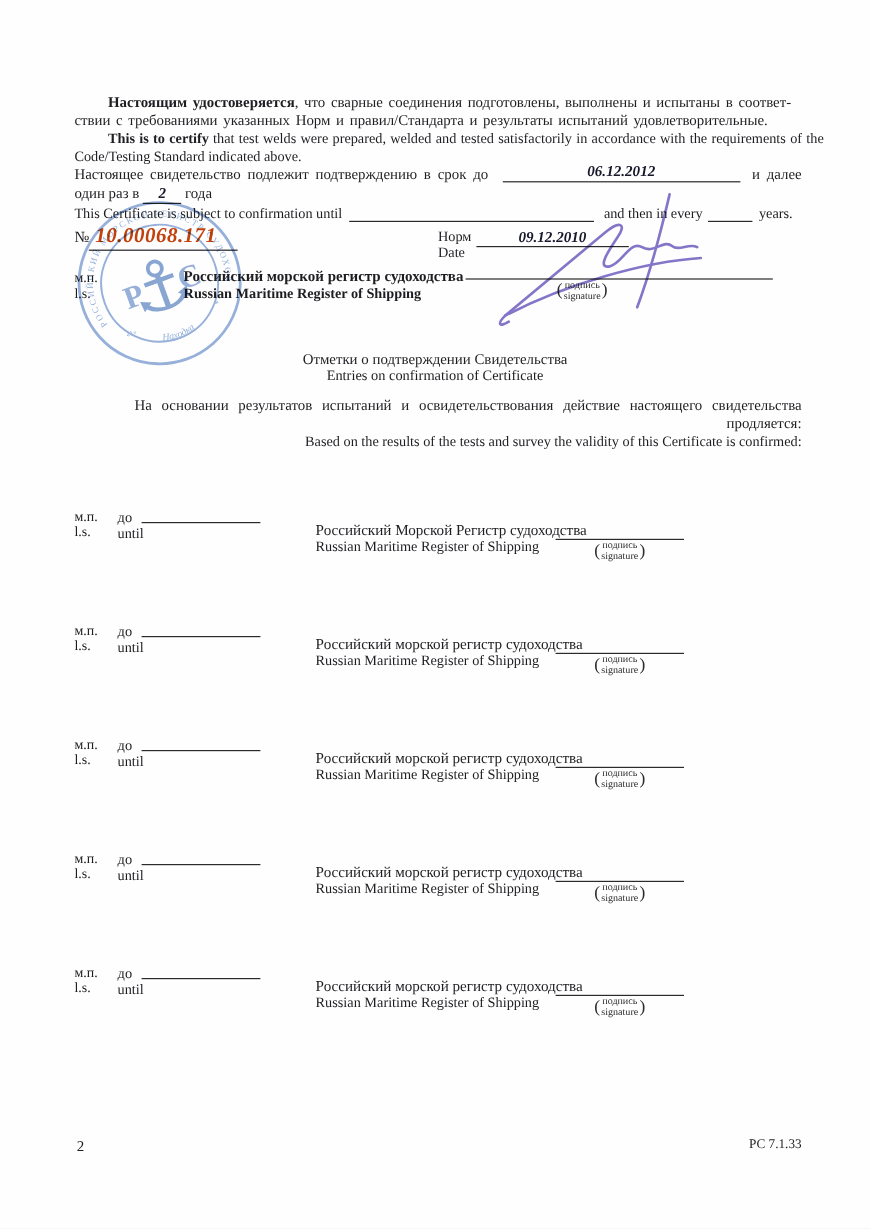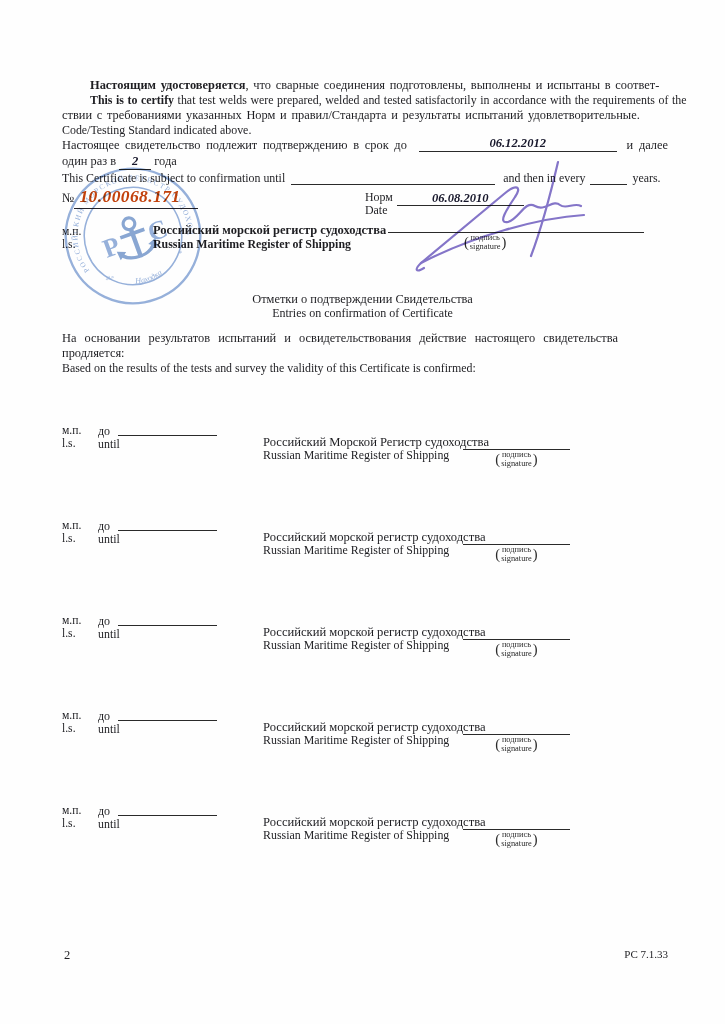--- a/index.html
+++ b/index.html
@@ -66,21 +66,21 @@
   .sign-col { position:absolute; left:326px; top:0; width:256px; }
   .sline { height:8px; border-bottom:1px solid #2a2a2a; }
   .caption { display:flex; align-items:center; justify-content:center; margin-top:1px; }
   .paren { font-size:14.5px; font-weight:normal; color:#2a2a2a; }
   .capwords { display:flex; flex-direction:column; font-size:8.4px; line-height:8.6px; text-align:center; color:#2a2a2a; padding:0 1px; }
   #issuer .caption { width:auto; justify-content:flex-start; transform:translateX(76px); }
 
   
   #sechead { top:292px; left:0; width:725px; text-align:center; font-weight:normal; font-size:12.4px; line-height:14px; }
   #sechead .en { font-size:12px; }
-  #secbody { top:331px; left:62px; width:606px; }
+  #secbody { top:331px; left:62px; width:606px;text-align:right; }
   #secbody .ru1 { white-space:nowrap; font-size:12.4px; line-height:15px; word-spacing:5px; }
   #secbody .ru2 { font-size:12.4px; line-height:15px; }
   #secbody .en { font-size:11.9px; line-height:15px; }
 
   
   .block { position:absolute; left:62px; width:606px; height:52px; }
   .b-mp { position:absolute; left:0; top:3px; font-size:11.6px; }
   .b-ls { position:absolute; left:0; top:16px; font-size:11.6px; }
   .b-do { position:absolute; left:36px; top:3px; font-size:12px; }
   .b-until { position:absolute; left:36px; top:16px; font-size:11.9px; }
@@ -99,22 +99,22 @@
   #stamp { left:59px; top:163px; z-index:5; pointer-events:none; mix-blend-mode:multiply; }
   #signature { left:388px; top:156px; z-index:6; pointer-events:none; mix-blend-mode:multiply; }
 </style>
 </head>
 <body>
 
 <div id="page">
 
   <div id="intro" class="abs">
     <div class="jline indent"><b>Настоящим удостоверяется</b><span>, что сварные соединения подготовлены, выполнены и испытаны в соответ-</span></div>
+    <div class="jline">ствии с требованиями указанных Норм и правил/Стандарта и результаты испытаний удовлетворительные.</div>
     <div class="jline en indent"><b>This is to certify</b><span> that test welds were prepared, welded and tested  satisfactorily in accordance with the requirements of the</span></div>
-    <div class="jline">ствии с требованиями указанных Норм и правил/Стандарта и результаты испытаний удовлетворительные.</div>
     <div class="plain">Code/Testing Standard indicated above.</div>
   </div>
 
   <div id="clause" class="abs">
     <div class="cl1">
       <span>Настоящее свидетельство подлежит подтверждению в срок до</span>
       <span class="blank-date">06.12.2012</span>
       <span>и далее</span>
     </div>
     <div class="cl2">
@@ -133,21 +133,21 @@
 
   <div id="numrow" class="abs">
     <span class="no-sym">№</span>
     <span class="no-val">10.00068.171</span>
   </div>
   <div id="dategrp" class="abs">
     <span class="date-labels">
       <span>Норм</span><br>
       <span>Date</span>
     </span>
-    <span class="date-line">06.08.2010</span>
+    <span class="date-line">09.12.2010</span>
   </div>
 
   <div id="issuer" class="abs">
     <div class="mp-col">
       <div>м.п.</div>
       <div>l.s.</div>
     </div>
     <div class="org-col">
       <div class="ru">Российский морской регистр судоходства</div>
       <div class="en">Russian Maritime Register of Shipping</div>

